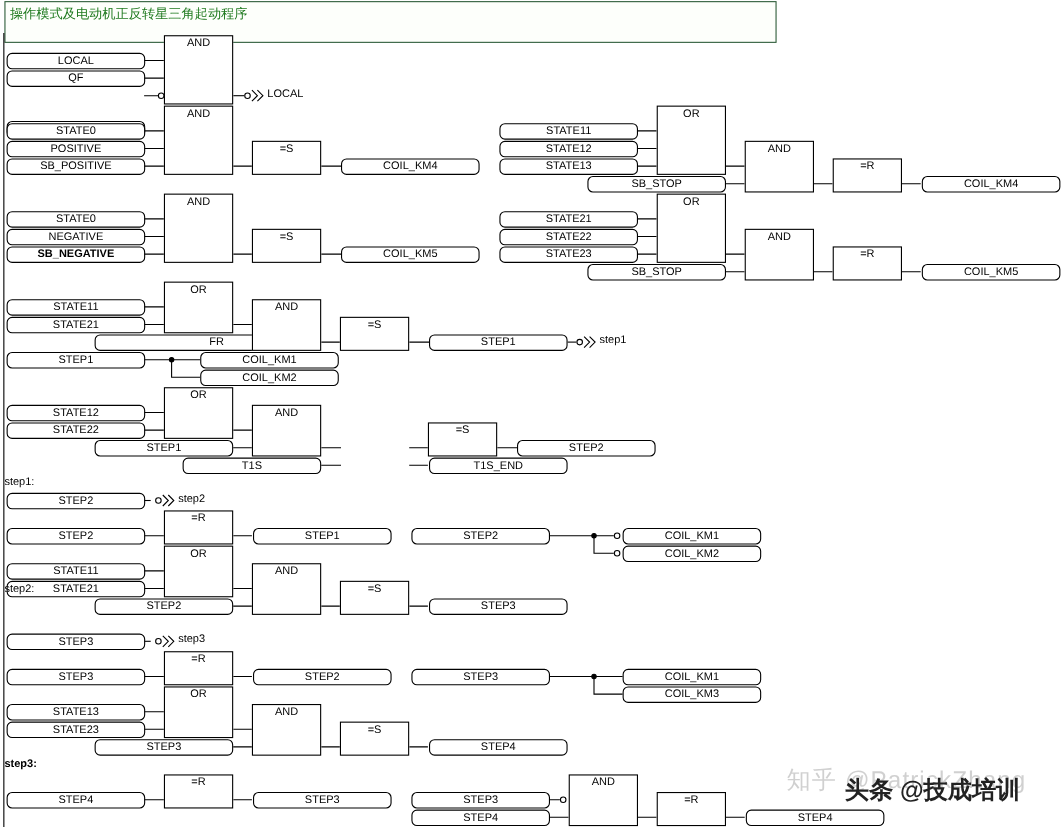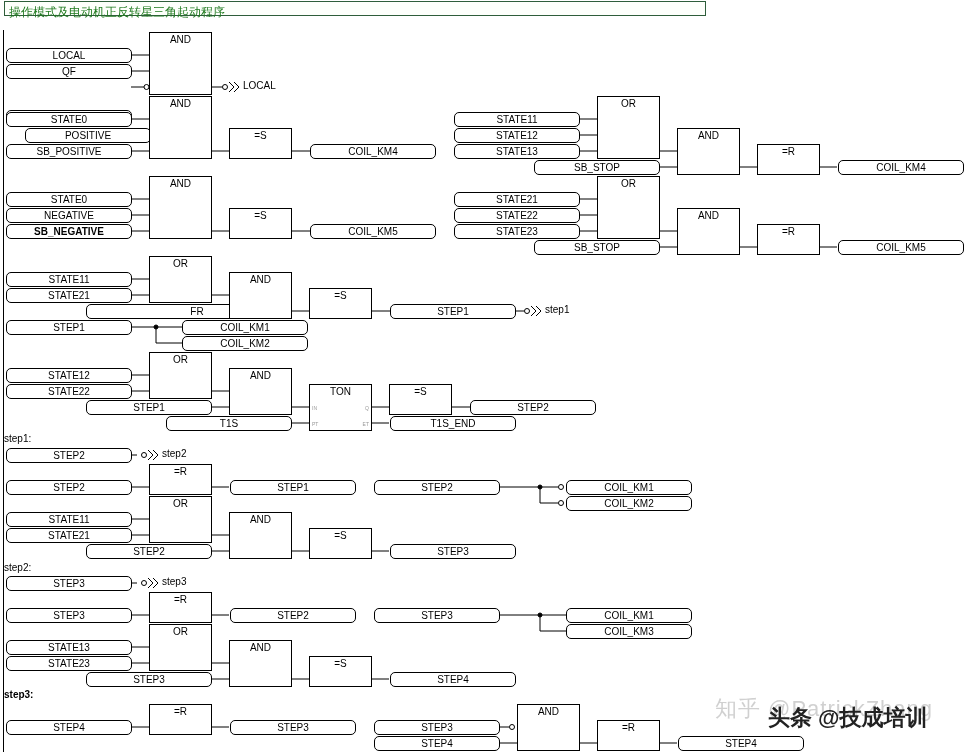--- a/index.html
+++ b/index.html
@@ -1,19 +1,19 @@
 <!DOCTYPE html>
 <html><head>
 <meta charset="utf-8">
 <style>
   html, body { margin:0; padding:0; }
   body { width:967px; height:752px; background:#ffffff; position:relative; overflow:hidden;
          font-family:"Liberation Sans", sans-serif; }
   #canvas { position:absolute; left:0; top:0; width:967px; height:752px; }
-  .title-box { position:absolute; left:4px; top:1px; width:702px; height:15px; border:1px solid #2e5d3a;
+  .title-box { position:absolute; left:4px; top:1px; width:702px; height:38px; border:1px solid #2e5d3a;
                background:#fdfffb; color:#1f7a1f; font-size:12px; padding:2px 4px; box-sizing:border-box; }
   .left-rail { position:absolute; left:3px; top:30px; width:1px; height:722px; background:#000; }
   .var { position:absolute; height:13px; border:1px solid #000; border-radius:5px; background:#fff;
          font-size:10px; line-height:13px; text-align:center; box-sizing:content-box; color:#000; white-space:nowrap; }
   .blk { position:absolute; border:1px solid #000; background:#fff; font-size:10px; text-align:center;
          box-sizing:border-box; padding-top:1px; color:#000; }
   .lbl { position:absolute; font-size:10px; color:#000; white-space:nowrap; }
   .pin { position:absolute; font-size:5px; color:#999; }
   svg.wires { position:absolute; left:0; top:0; }
   .wm1 { position:absolute; left:715px; top:694px; font-size:22px; color:rgba(170,170,170,0.55); letter-spacing:1px; }
@@ -78,21 +78,21 @@
     </g>
   </svg>
 
   <div class="var" style="left:6px;top:48px;width:124px;">LOCAL</div>
   <div class="var" style="left:6px;top:64px;width:124px;">QF</div>
   <div class="var" style="left:6px;top:80px;width:124px;margin-top:30px;">QF_F</div>
   <div class="blk" style="left:149px;top:32px;width:63px;height:63px;">AND</div>
   <div class="lbl" style="left:243px;top:80px;">LOCAL</div>
 
   <div class="var" style="left:6px;top:112px;width:124px;">STATE0</div>
-  <div class="var" style="left:6px;top:128px;width:124px;margin-left:19px;">POSITIVE</div>
+  <div class="var" style="left:6px;top:128px;width:124px;">POSITIVE</div>
   <div class="var" style="left:6px;top:144px;width:124px;">SB_POSITIVE</div>
   <div class="blk" style="left:149px;top:96px;width:63px;height:63px;">AND</div>
   <div class="blk" style="left:229px;top:128px;width:63px;height:31px;">=S</div>
   <div class="var" style="left:310px;top:144px;width:124px;">COIL_KM4</div>
 
   <div class="var" style="left:454px;top:112px;width:124px;">STATE11</div>
   <div class="var" style="left:454px;top:128px;width:124px;">STATE12</div>
   <div class="var" style="left:454px;top:144px;width:124px;">STATE13</div>
   <div class="var" style="left:534px;top:160px;width:124px;">SB_STOP</div>
   <div class="blk" style="left:597px;top:96px;width:63px;height:63px;">OR</div>
@@ -127,27 +127,20 @@
   <div class="var" style="left:6px;top:320px;width:124px;">STEP1</div>
   <div class="var" style="left:182px;top:320px;width:124px;">COIL_KM1</div>
   <div class="var" style="left:182px;top:336px;width:124px;">COIL_KM2</div>
 
   <div class="var" style="left:6px;top:368px;width:124px;">STATE12</div>
   <div class="var" style="left:6px;top:384px;width:124px;">STATE22</div>
   <div class="var" style="left:86px;top:400px;width:124px;">STEP1</div>
   <div class="var" style="left:166px;top:416px;width:124px;">T1S</div>
   <div class="blk" style="left:149px;top:352px;width:63px;height:47px;">OR</div>
   <div class="blk" style="left:229px;top:368px;width:63px;height:47px;">AND</div>
-  <div class="blk" style="left:309px;top:384px;width:63px;height:47px;">
-    <span>TON</span>
-    <span class="pin" style="left:2px;top:20px;">IN</span>
-    <span class="pin" style="left:2px;top:36px;">PT</span>
-    <span class="pin" style="right:2px;top:20px;">Q</span>
-    <span class="pin" style="right:2px;top:36px;">ET</span>
-  </div>
   <div class="blk" style="left:389px;top:384px;width:63px;height:31px;">=S</div>
   <div class="var" style="left:470px;top:400px;width:124px;">STEP2</div>
   <div class="var" style="left:390px;top:416px;width:124px;">T1S_END</div>
 
   <div class="lbl" style="left:4px;top:433px;">step1:</div>
   <div class="var" style="left:6px;top:448px;width:124px;">STEP2</div>
   <div class="lbl" style="left:162px;top:448px;">step2</div>
   <div class="var" style="left:6px;top:480px;width:124px;">STEP2</div>
   <div class="blk" style="left:149px;top:464px;width:63px;height:31px;">=R</div>
   <div class="var" style="left:230px;top:480px;width:124px;">STEP1</div>
@@ -155,21 +148,21 @@
   <div class="var" style="left:566px;top:480px;width:124px;">COIL_KM1</div>
   <div class="var" style="left:566px;top:496px;width:124px;">COIL_KM2</div>
   <div class="var" style="left:6px;top:512px;width:124px;">STATE11</div>
   <div class="var" style="left:6px;top:528px;width:124px;">STATE21</div>
   <div class="var" style="left:86px;top:544px;width:124px;">STEP2</div>
   <div class="blk" style="left:149px;top:496px;width:63px;height:47px;">OR</div>
   <div class="blk" style="left:229px;top:512px;width:63px;height:47px;">AND</div>
   <div class="blk" style="left:309px;top:528px;width:63px;height:31px;">=S</div>
   <div class="var" style="left:390px;top:544px;width:124px;">STEP3</div>
 
-  <div class="lbl" style="left:4px;top:562px;">step2:</div>
+  <div class="lbl" style="left:4px;top:530px;">step2:</div>
   <div class="var" style="left:6px;top:576px;width:124px;">STEP3</div>
   <div class="lbl" style="left:162px;top:576px;">step3</div>
   <div class="var" style="left:6px;top:608px;width:124px;">STEP3</div>
   <div class="blk" style="left:149px;top:592px;width:63px;height:31px;">=R</div>
   <div class="var" style="left:230px;top:608px;width:124px;">STEP2</div>
   <div class="var" style="left:374px;top:608px;width:124px;">STEP3</div>
   <div class="var" style="left:566px;top:608px;width:124px;">COIL_KM1</div>
   <div class="var" style="left:566px;top:624px;width:124px;">COIL_KM3</div>
   <div class="var" style="left:6px;top:640px;width:124px;">STATE13</div>
   <div class="var" style="left:6px;top:656px;width:124px;">STATE23</div>

